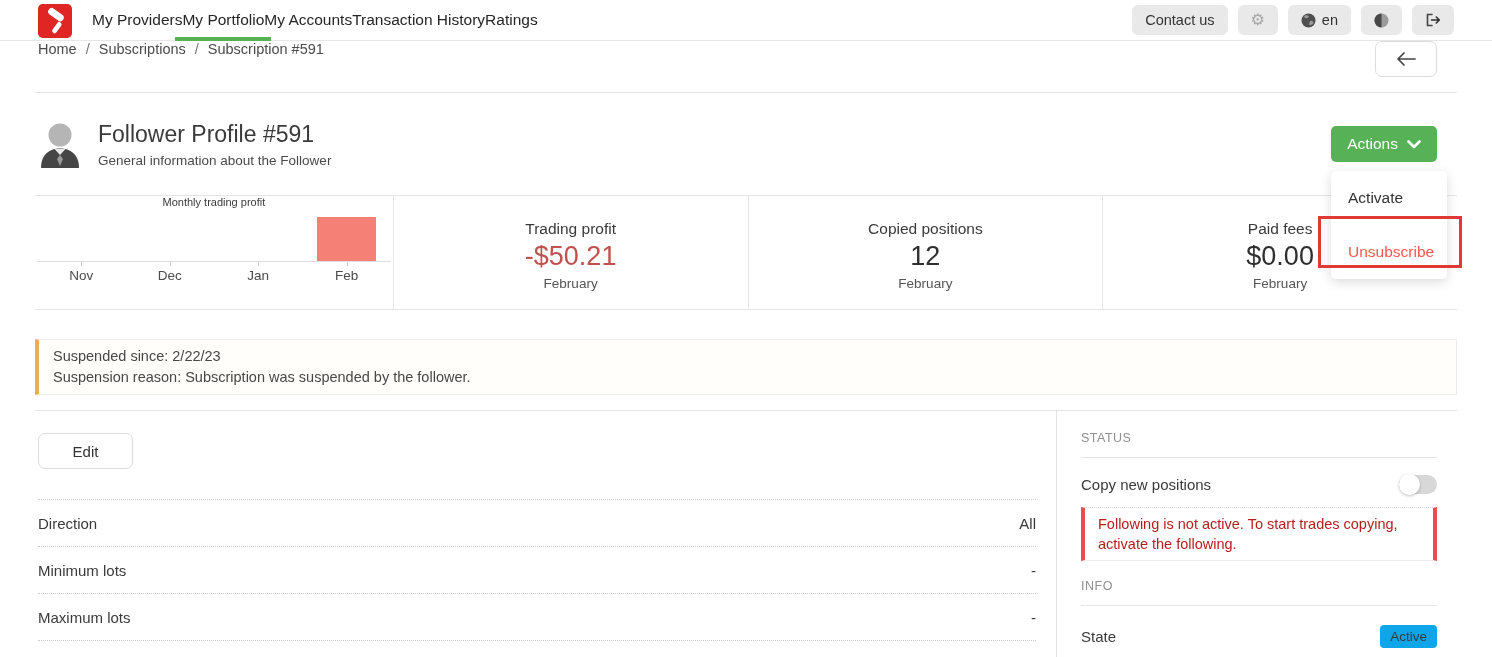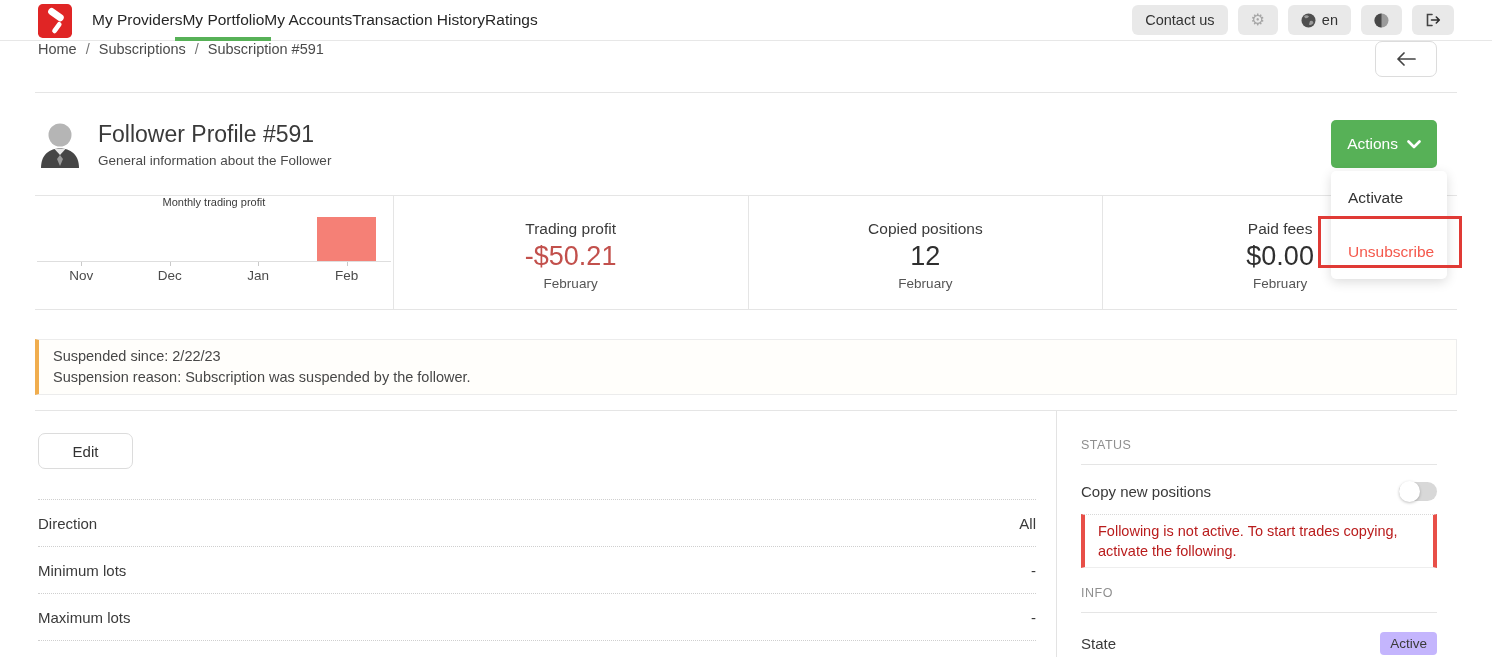--- a/index.html
+++ b/index.html
@@ -29,21 +29,21 @@
   .crumbs{font-size:14.5px;color:#4b4b4b;display:flex;gap:9px;align-items:center;}
   .crumb{cursor:pointer;}
   .crumb-sep{color:#777;}
   .back-btn{width:62px;height:36px;background:#fff;border:1px solid #dcdcdc;border-radius:7px;display:flex;align-items:center;justify-content:center;cursor:pointer;}
   .content-line{margin:0 35px;border-bottom:1px solid #e5e5e5;height:0;}
   
   .profile-head{height:102px;display:flex;align-items:center;justify-content:space-between;padding:0 55px 0 38px;}
   .profile-left{display:flex;align-items:center;gap:16px;}
   .p-title{font-size:23px;color:#3a3a3a;font-weight:400;}
   .p-sub{font-size:13.5px;color:#4a4a4a;margin-top:5px;}
-  .actions-btn{height:48px;background:var(--accent-green);color:#fff;border:none;border-radius:5px;
+  .actions-btn{height:36px;background:var(--accent-green);color:#fff;border:none;border-radius:5px;
                display:flex;align-items:center;gap:9px;padding:0 16px;font-size:15.5px;cursor:pointer;font-family:inherit;margin-left:8px;}
   
   .stats{margin:0 35px;height:115px;border-top:1px solid #e5e5e5;border-bottom:1px solid #e5e5e5;display:flex;}
   .stat-cell{flex:1;border-left:1px solid #e5e5e5;text-align:center;}
   .stat-cell:first-child{border-left:none;}
   .stat-label{font-size:15.5px;color:#3a3a3a;margin-top:24px;}
   .stat-value{font-size:27px;color:#2f2f2f;margin-top:3px;}
   .stat-value.neg{color:var(--neg-red);}
   .stat-period{font-size:13.5px;color:#555;margin-top:4px;}
   
@@ -65,29 +65,29 @@
   .pf-head{display:flex;justify-content:space-between;align-items:flex-start;}
   .pf-titles{border-left:3px solid var(--accent-green);padding:3px 0 5px 14px;}
   .pf-title{font-size:19px;color:#3a3a3a;}
   .pf-sub{font-size:13.5px;color:#4a4a4a;margin-top:9px;}
   .edit-btn{width:95px;height:36px;background:#fff;border:1px solid #dcdcdc;border-radius:7px;font-size:15px;color:#333;cursor:pointer;margin-top:6px;font-family:inherit;}
   .f-rows{margin-top:30px;border-top:1px dotted #cfcfcf;}
   .f-row{height:47px;display:flex;align-items:center;justify-content:space-between;font-size:15px;color:#3a3a3a;border-bottom:1px dotted #cfcfcf;}
   .f-val{color:#3a3a3a;}
   
   .sidebar{flex:1;padding:16px 55px 0 24px;}
-  .side-heading{font-size:12.5px;color:#8f8f8f;letter-spacing:.5px;padding:4px 0 12px;border-bottom:1px solid #e5e5e5;margin-top:7px;}
+  .side-heading{font-size:12.5px;color:#8f8f8f;letter-spacing:.5px;padding:4px 0 12px;border-bottom:1px solid #e5e5e5;}
   .copy-row{display:flex;justify-content:space-between;align-items:center;padding:17px 0 13px;font-size:15px;color:#3a3a3a;}
   .toggle{width:38px;height:19px;background:#d8d8d8;border-radius:10px;position:relative;cursor:pointer;flex:0 0 auto;}
   .toggle .knob{position:absolute;left:0;top:-1px;width:21px;height:21px;background:#fff;border-radius:50%;box-shadow:0 1px 3px rgba(0,0,0,.25);}
   .side-warning{border-left:4px solid var(--alert-red);border-right:4px solid var(--alert-red);border-top:1px dotted #d8d8d8;border-bottom:1px solid #eee;
                 padding:6px 13px;font-size:14.5px;line-height:20px;color:#b91c1c;background:#fff;}
   .info-heading{margin-top:14px;}
   .state-row{display:flex;justify-content:space-between;align-items:center;padding:19px 0 18px;font-size:15px;color:#3a3a3a;border-bottom:1px dotted #cfcfcf;}
-  .badge{background:#c4b5fd;color:#3a3a3a;border-radius:4px;padding:4px 10px;font-size:13.5px;}
+  .badge{background:#0ea5e9;color:#3a3a3a;border-radius:4px;padding:4px 10px;font-size:13.5px;}
   
   .dropdown{position:absolute;left:1331px;top:171px;width:116px;background:#fff;border-radius:5px;
             box-shadow:0 3px 12px rgba(0,0,0,.14);z-index:10;overflow:hidden;}
   .menu-item{height:54px;display:flex;align-items:center;padding-left:17px;font-size:15.5px;color:#333;cursor:pointer;}
   .menu-item.danger{color:var(--menu-red);}
   .annotation{position:absolute;left:1318px;top:216px;width:144px;height:52px;border:3px solid var(--annotation-red);z-index:11;pointer-events:none;}
 </style>
 </head>
 <body>
 

